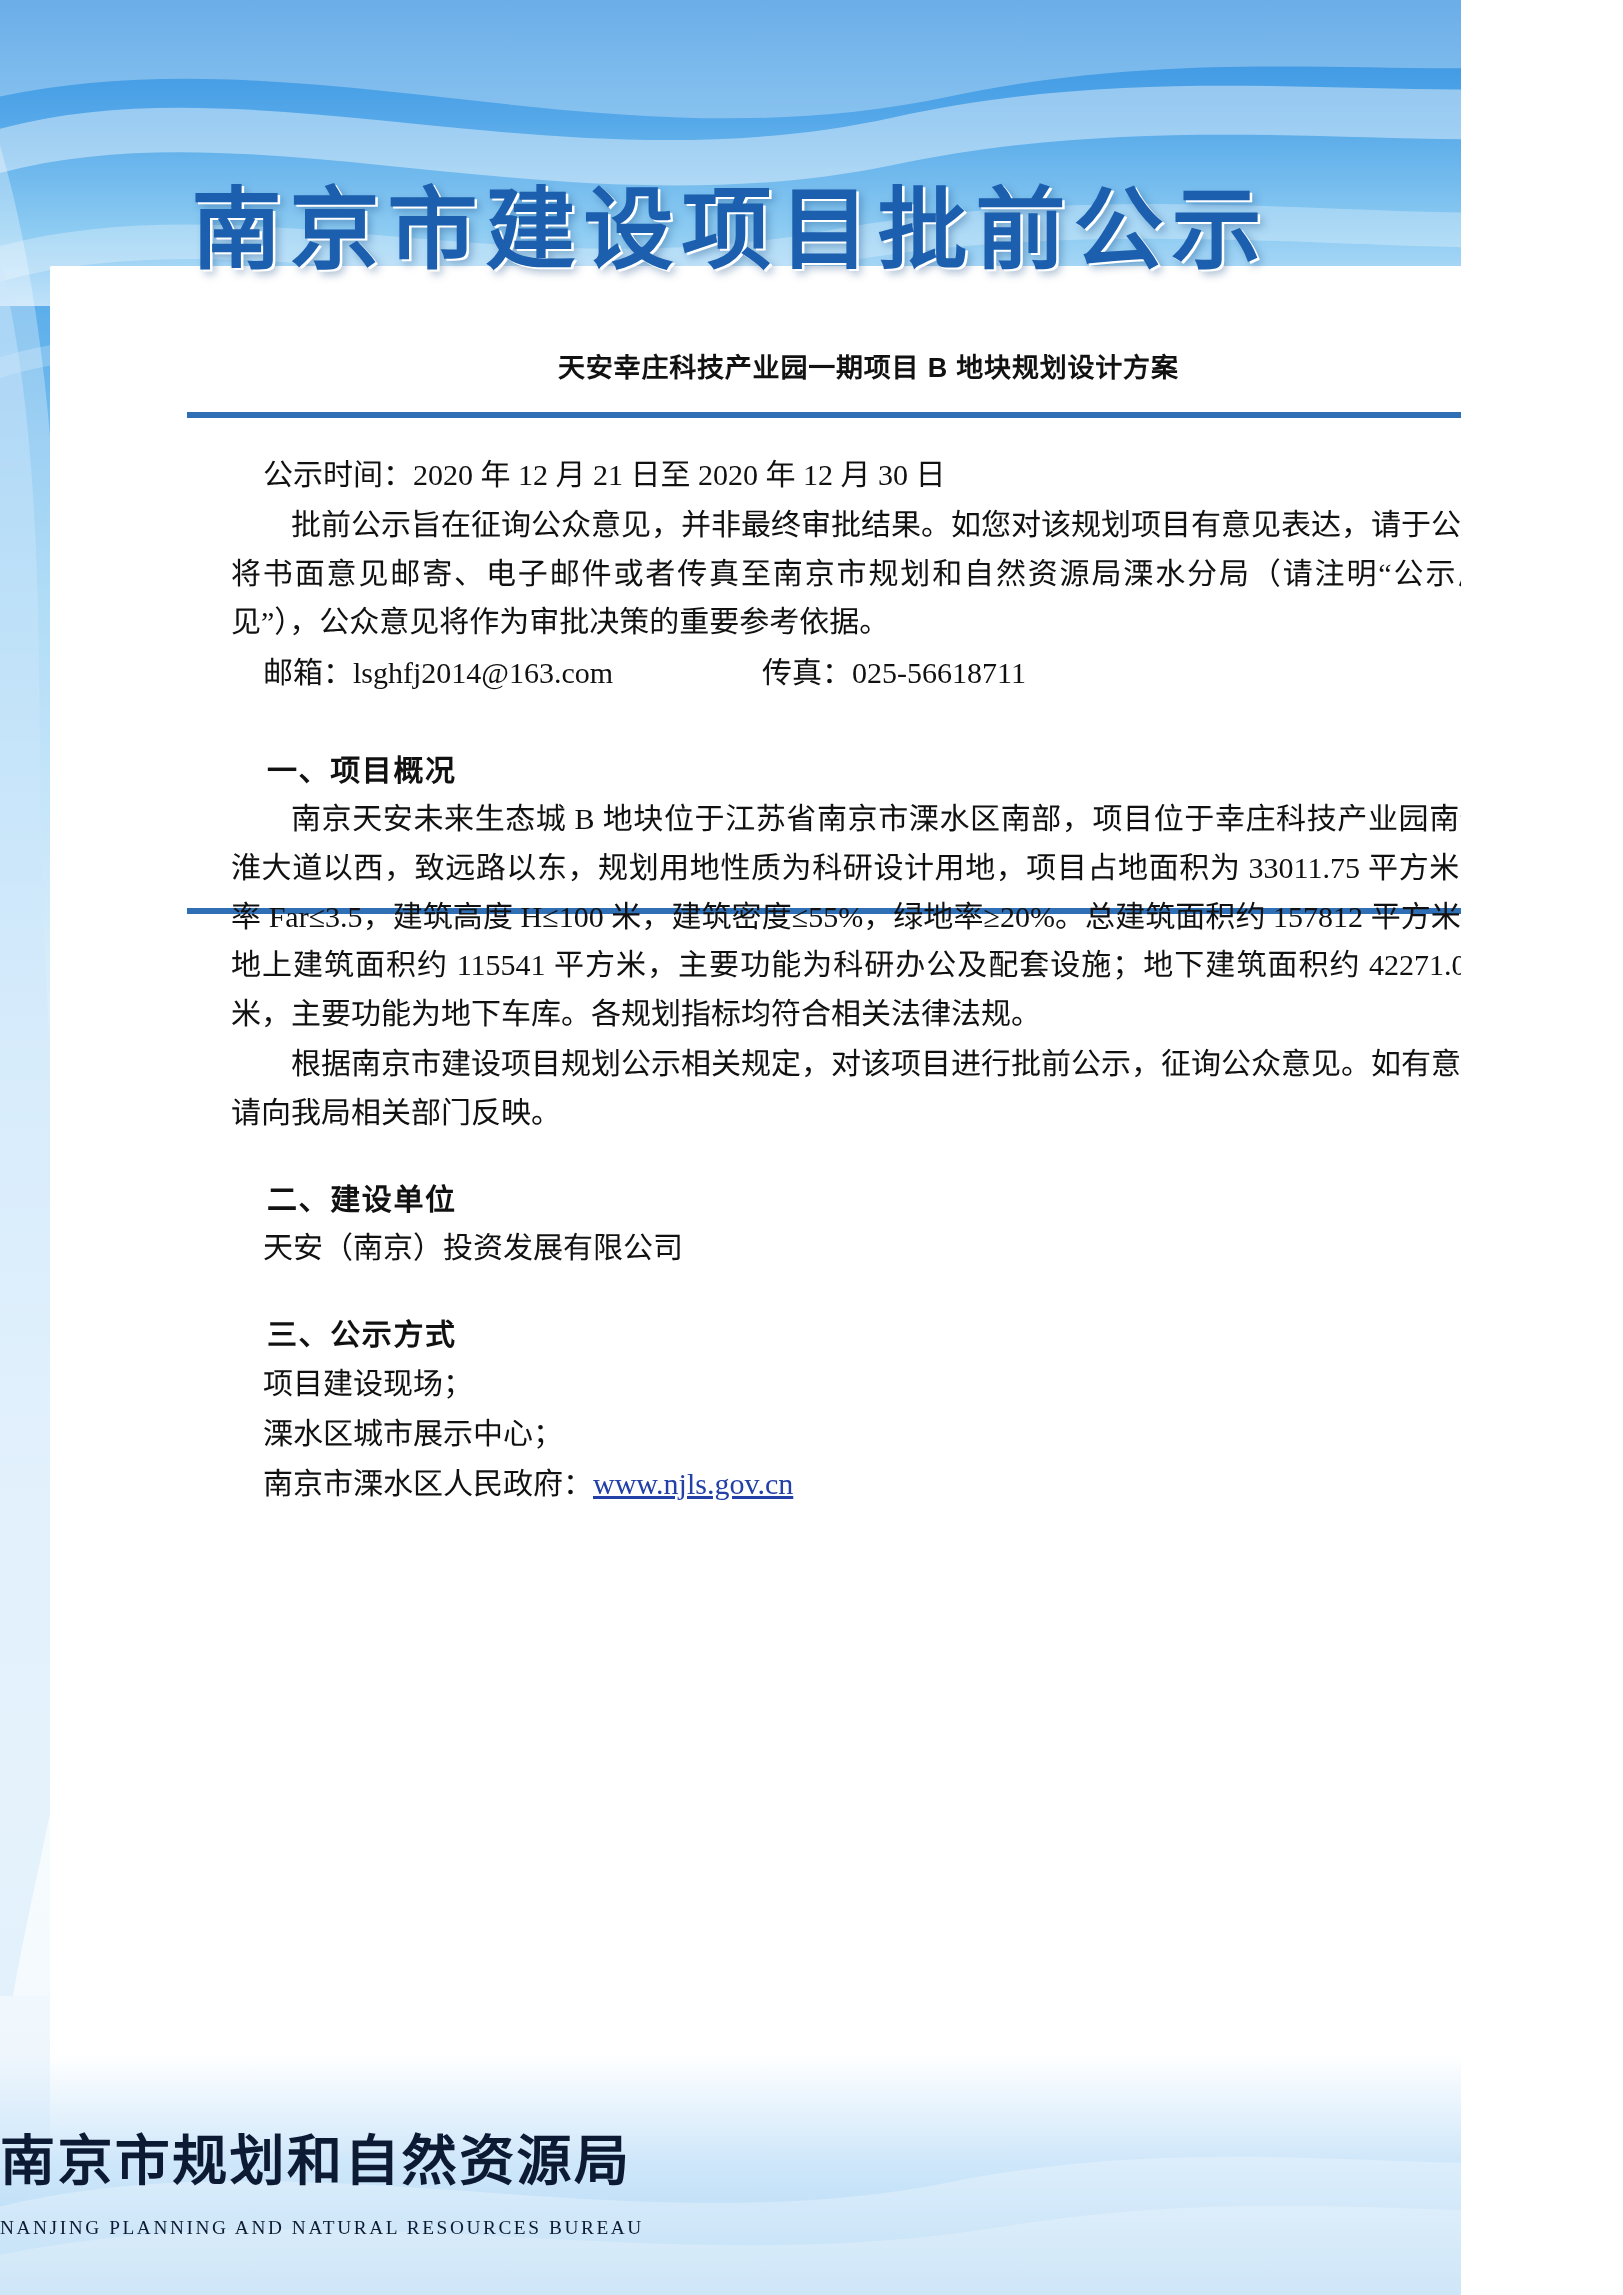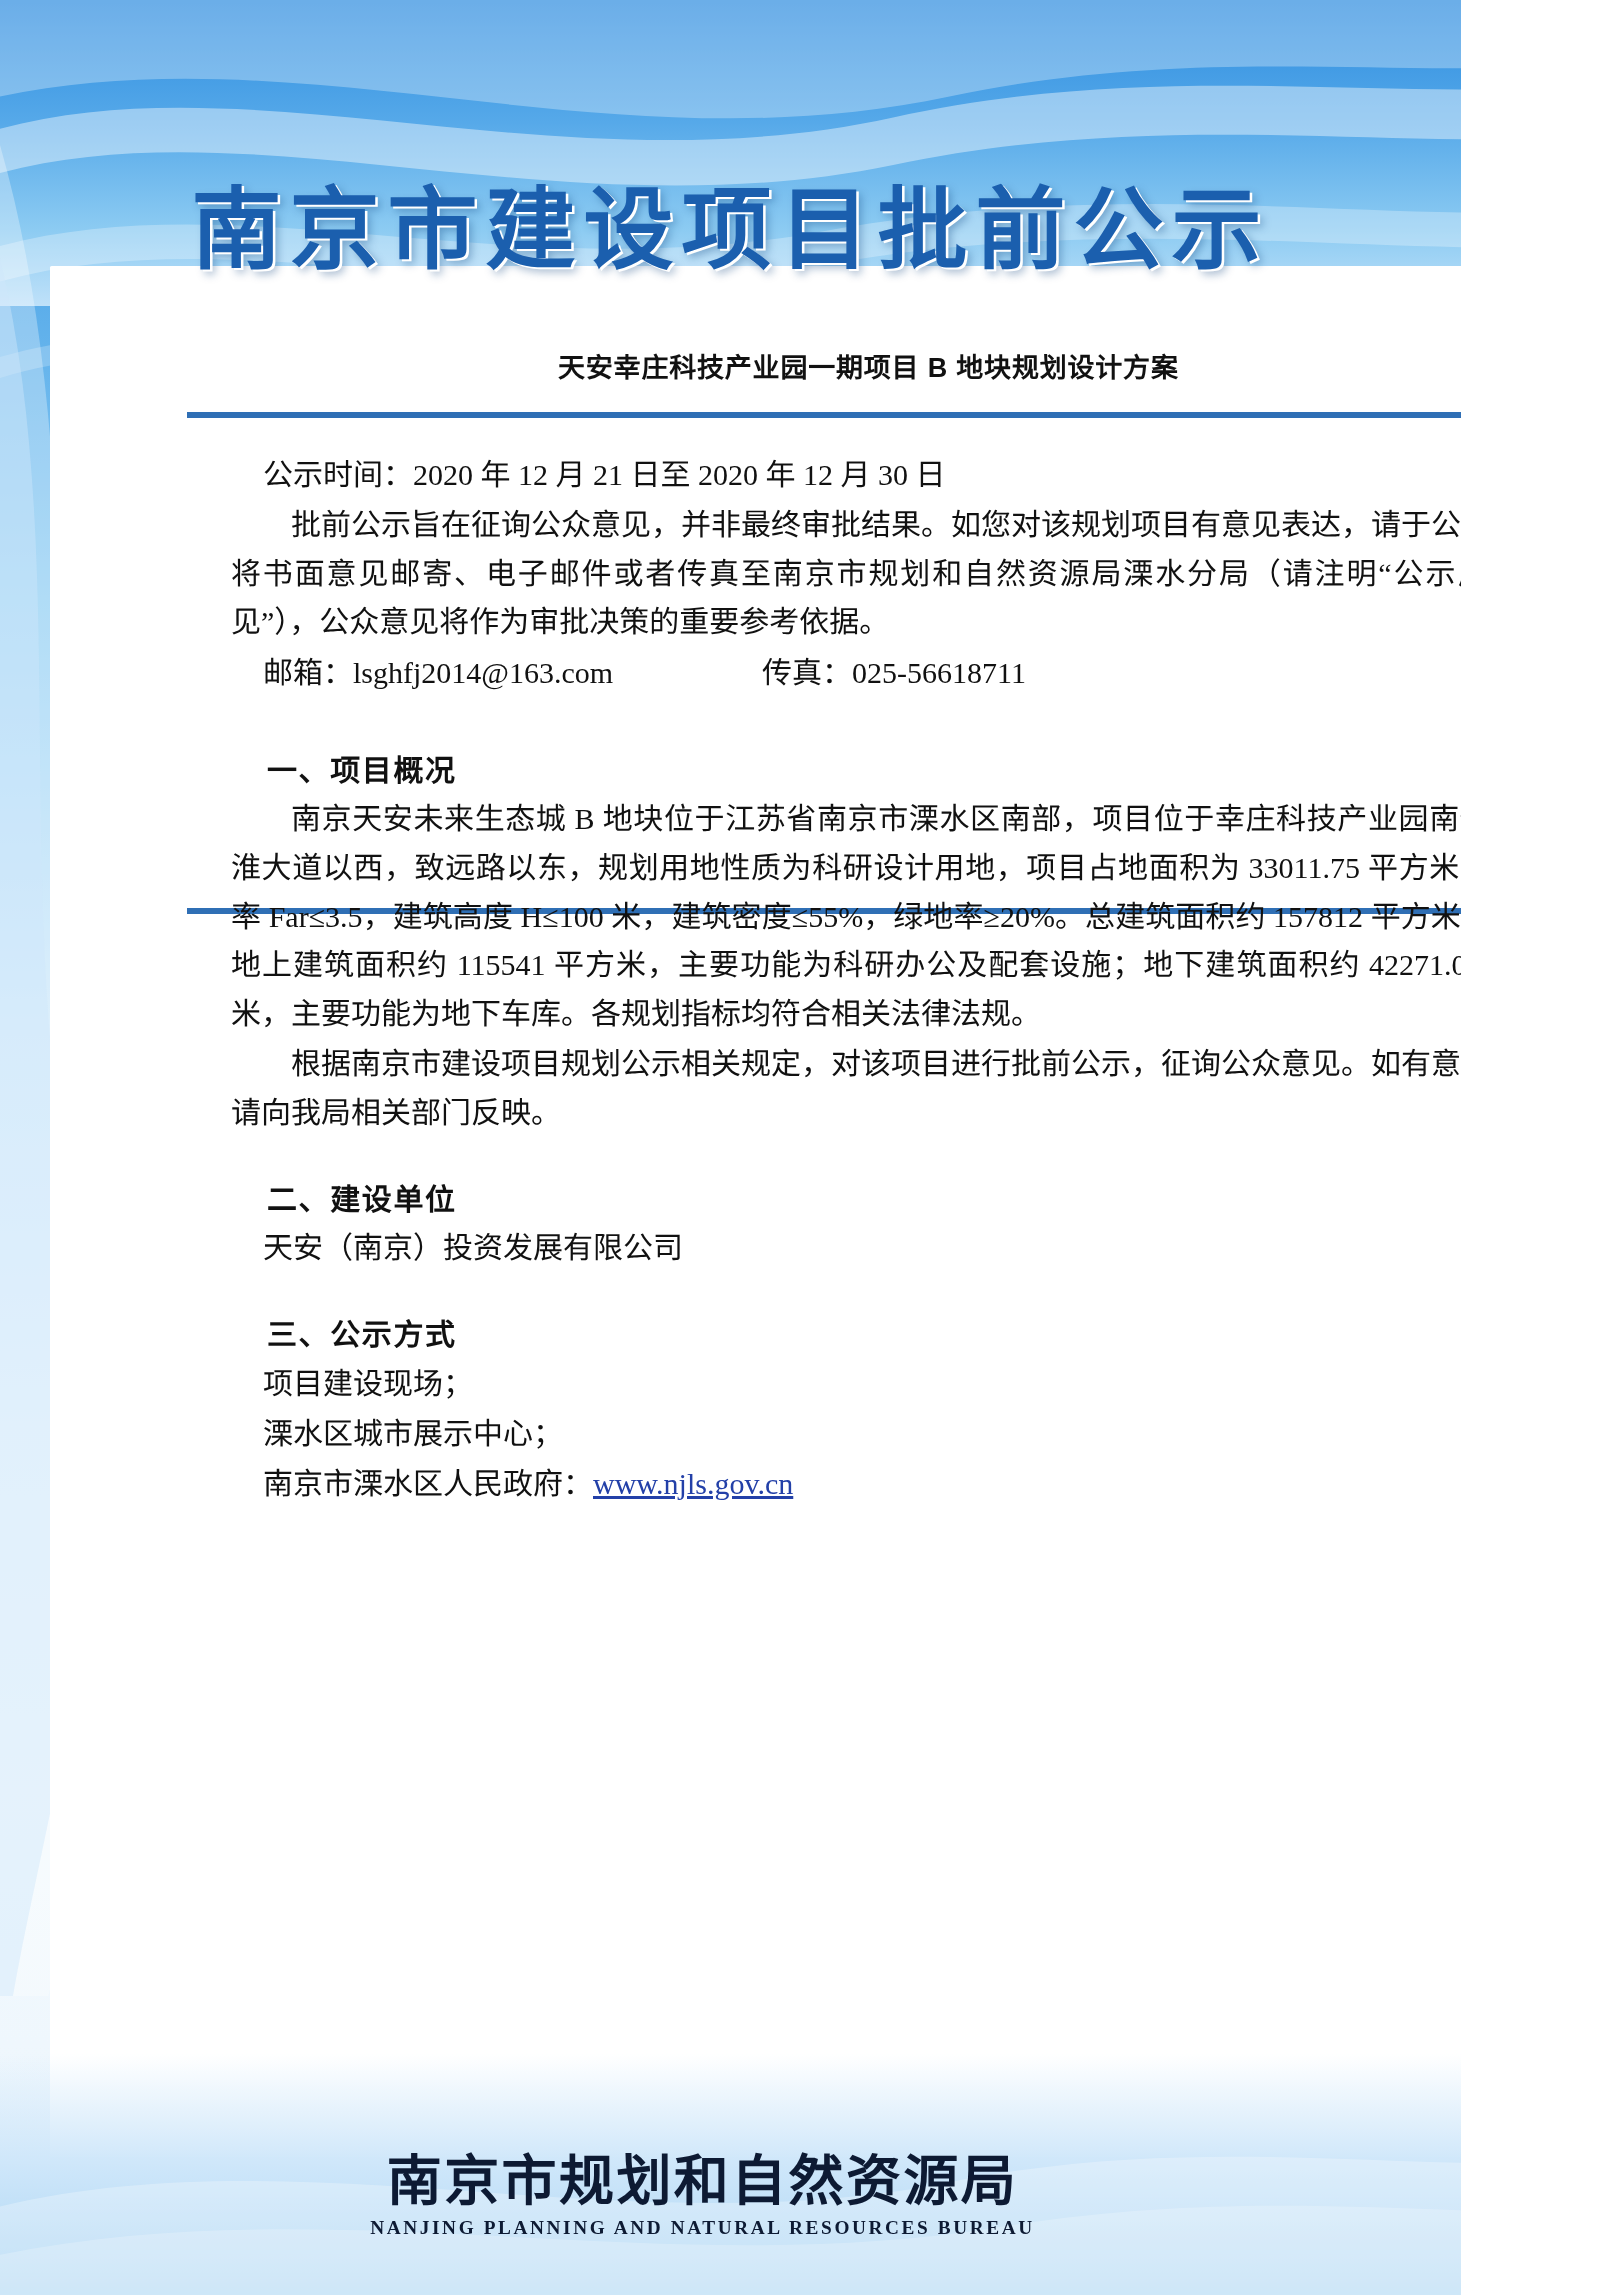--- a/index.html
+++ b/index.html
@@ -138,38 +138,38 @@
     color: #2340a8;
     text-decoration: underline;
   }
 
   
   .footer {
     position: absolute;
     left: 0;
     bottom: 56px;
     width: 100%;
-    text-align: center;
+    text-align: left;
     padding-right: 56px;
     box-sizing: border-box;
   }
   .footer-cn {
     font-family: "DejaVu Serif", "Liberation Serif", serif;
     font-weight: bold;
     font-size: 55px;
     letter-spacing: 2.4px;
     color: #0d1a33;
   }
   .footer-en {
     font-family: "Liberation Serif", "DejaVu Serif", serif;
-    font-weight: bold;
+    font-weight: normal;
     font-size: 19.3px;
     letter-spacing: 2.6px;
     color: #0d1a33;
-    margin-top: 1px;
+    margin-top: 21px;
   }
 </style>
 </head>
 <body>
 
 <div class="page">
 
   <div class="bg-base"></div>
   <div class="bg-header-band"></div>
 

